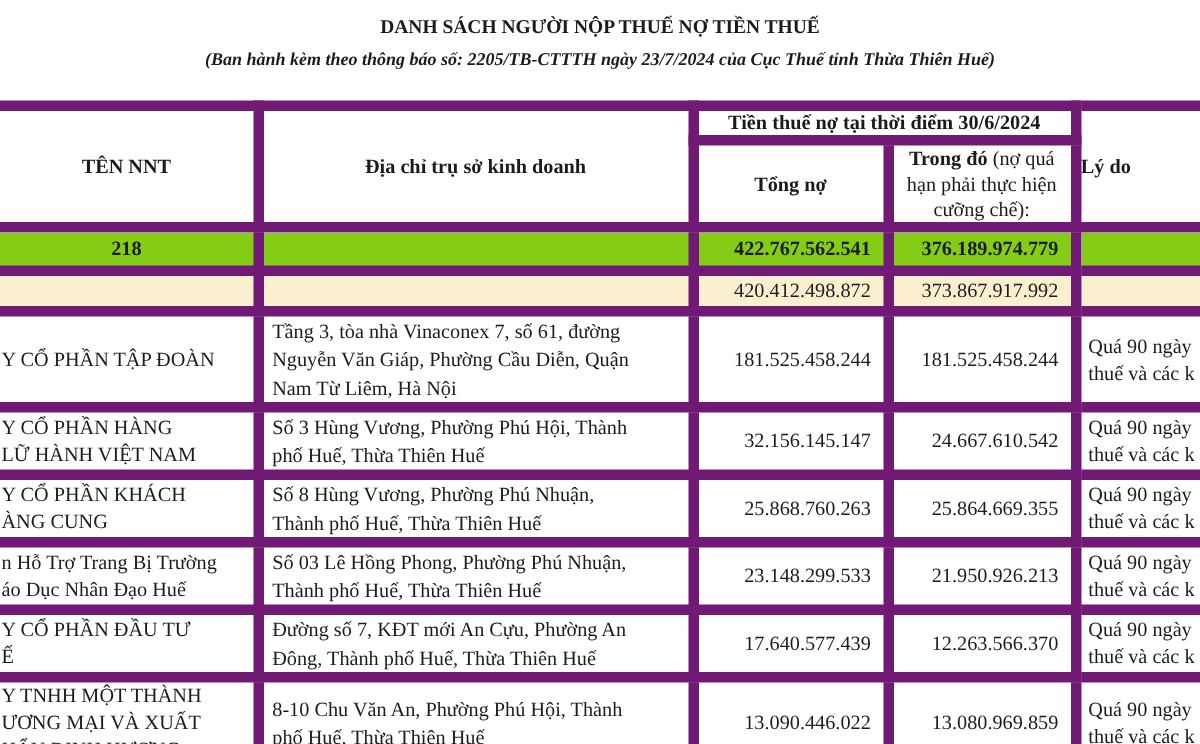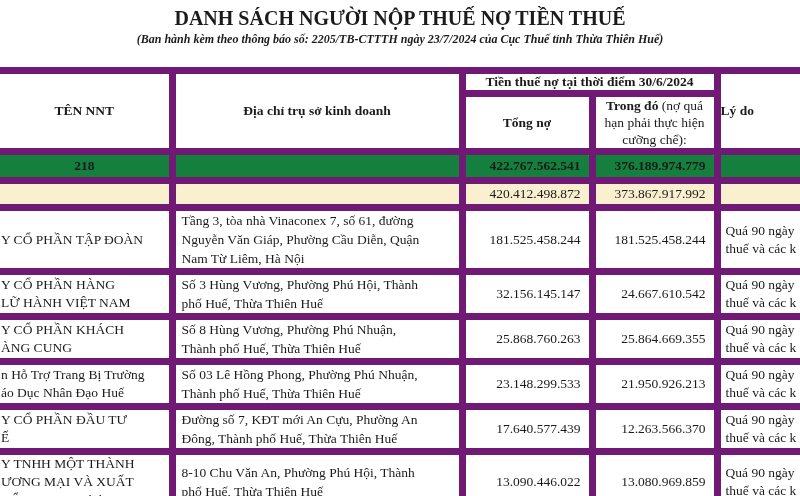--- a/index.html
+++ b/index.html
@@ -5,21 +5,21 @@
   * { box-sizing: border-box; }
   html, body { margin: 0; padding: 0; }
   body {
     width: 800px; height: 496px;
     overflow: hidden;
     background: #ffffff;
     color: #1b1b1b;
     font-family: "Liberation Serif", "DejaVu Serif", serif;
   }
   .title-block { text-align: center; margin-top: 8px; }
-  .title-line { font-weight: bold; font-size: 20px; line-height: 20px; letter-spacing: 0px; }
+  .title-line { font-weight: bold; font-size: 13px; line-height: 20px; letter-spacing: 0px; }
   .title-sub { font-weight: bold; font-style: italic; font-size: 12px; line-height: 19px; margin-top: 2px; }
 
   table.debt-table {
     border-collapse: collapse;
     table-layout: fixed;
     width: 877px;
     margin-top: 18px;
   }
   .debt-table td, .debt-table th {
     border: 7px solid #701a75;
@@ -47,21 +47,21 @@
   tr.h-sub  { height: 57px; }
   tr.h-sum1 { height: 29px; }
   tr.h-sum2 { height: 27px; }
   tr.h-r0 { height: 61px; }
   tr.h-r1 { height: 39px; }
   tr.h-r2 { height: 38px; }
   tr.h-r3 { height: 38px; }
   tr.h-r4 { height: 38px; }
   tr.h-r5 { height: 53px; }
 
-  tr.sum1 td { background: #15803d; font-weight: bold; }
+  tr.sum1 td { background: #84cc16; font-weight: bold; }
   tr.sum2 td { background: #faf0d0; font-weight: normal; }
   .sum-count { text-align: center; padding-right: 68px; }
 
   td.name-cell { padding-left: 1px; }
   .name-line { line-height: 18px; white-space: nowrap; }
   td.addr-cell { padding-left: 6px; }
   .addr-line { line-height: 19px; white-space: nowrap; }
   td.num-cell { text-align: right; padding-right: 8px; border-radius: 11px; }
   td.reason-cell { padding-left: 5px; }
   .reason-line { line-height: 18px; white-space: nowrap; }

